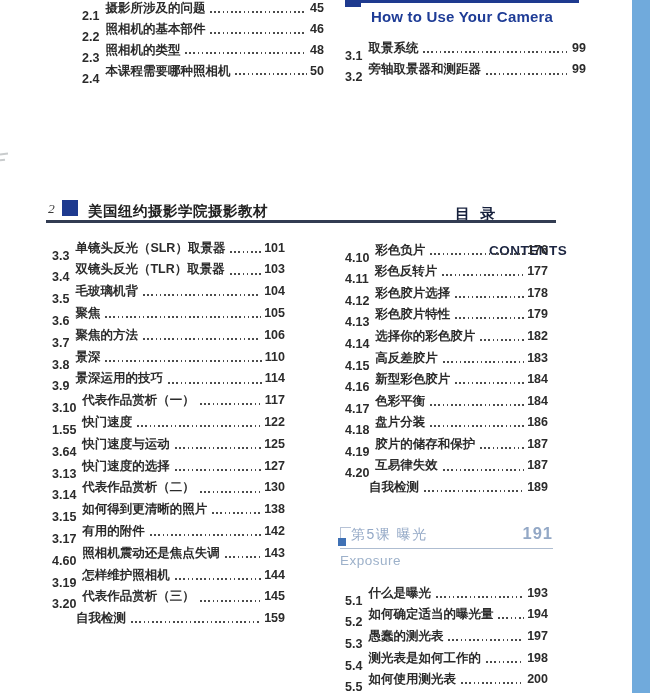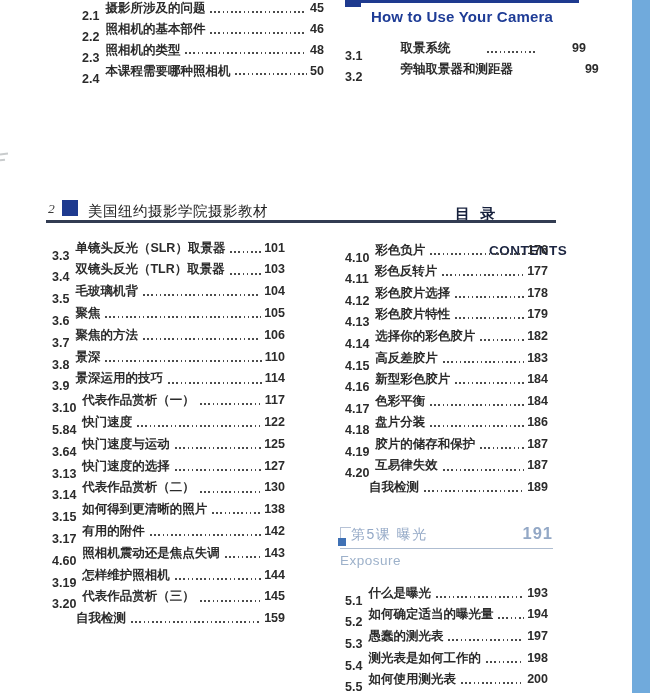--- a/index.html
+++ b/index.html
@@ -25,27 +25,27 @@
 
   
   .col-top-left{left:82px;top:-2px;width:242px;}
   .col-top-left .toc-row{height:20.8px;}
   .ch3-box{position:absolute;left:345px;top:0;width:234px;}
   .ch3-line{position:absolute;left:2px;top:0;width:232px;height:3px;background:#1e3a8f;}
   .ch3-square{position:absolute;left:0;top:0;width:16px;height:7px;background:#1e3a8f;}
   .ch3-sub{position:absolute;left:0;top:8px;width:234px;text-align:center;
     font-weight:700;font-size:15px;color:#1e3c96;letter-spacing:0.2px;}
   .col-top-right{left:345px;top:37px;width:241px;}
-  .col-top-right .toc-row{height:21.8px;gap:32px;}
+  .col-top-right .toc-row{height:21.8px;}
 
   
   .hdr{position:absolute;left:0;top:0;width:650px;}
   .hdr-pgnum{position:absolute;left:48px;top:201px;font-style:italic;font-size:13.5px;color:#3a3a3a;font-weight:400;font-family:"Liberation Serif","DejaVu Serif",serif;}
   .hdr-square{position:absolute;left:62px;top:200px;width:16px;height:16px;background:#1e3a8f;}
-  .hdr-title{position:absolute;left:88px;top:202px;font-weight:400;font-size:14.5px;color:#222;letter-spacing:0.5px;}
+  .hdr-title{position:absolute;left:88px;top:202px;font-weight:700;font-size:14.5px;color:#222;letter-spacing:0.5px;}
   .hdr-toc-cn{position:absolute;left:455px;top:205px;font-weight:700;font-size:15px;color:#16203c;letter-spacing:3px;}
   .hdr-toc-en{position:absolute;left:489px;top:203px;font-weight:700;font-size:13.5px;color:#1b2440;letter-spacing:0.5px;margin-top:40px;}
   .hdr-rule{position:absolute;left:46px;top:220px;width:510px;height:2.5px;background:#323c52;}
 
   
   .col-main-left{left:52px;top:237px;width:233px;}
   .col-main-left .toc-row{height:21.8px;}
   .col-main-right-film{left:345px;top:239px;width:203px;}
   .col-main-right-film .toc-row{height:21.6px;}
   .col-main-right-exp{left:345px;top:582px;width:203px;}
@@ -175,21 +175,21 @@
         <span class="toc-leader"></span>
         <span class="toc-page">114</span>
       </div>
       <div class="toc-row">
         <span class="toc-num">3.10</span>
         <span class="toc-title">代表作品赏析（一）</span>
         <span class="toc-leader"></span>
         <span class="toc-page">117</span>
       </div>
       <div class="toc-row">
-        <span class="toc-num">5.84</span>
+        <span class="toc-num">1.55</span>
         <span class="toc-title">快门速度</span>
         <span class="toc-leader"></span>
         <span class="toc-page">122</span>
       </div>
       <div class="toc-row">
         <span class="toc-num">3.64</span>
         <span class="toc-title">快门速度与运动</span>
         <span class="toc-leader"></span>
         <span class="toc-page">125</span>
       </div>

